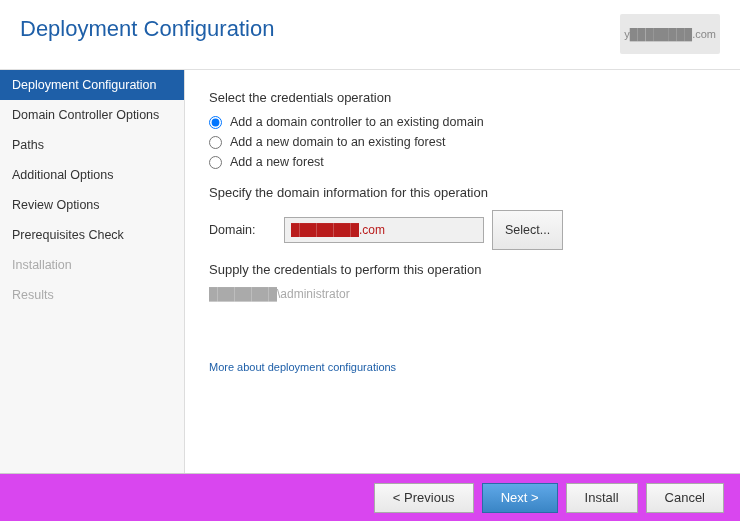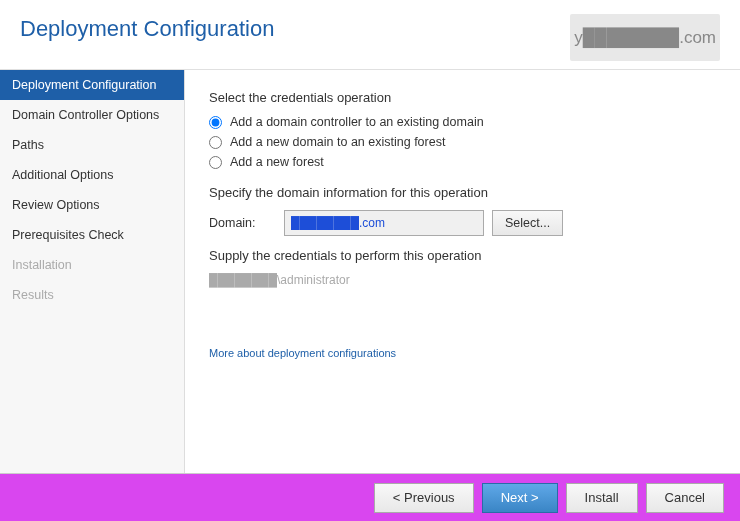--- a/index.html
+++ b/index.html
@@ -37,21 +37,21 @@
       font-size: 11px;
     }
     .header-server-label {
       color: #555;
       font-weight: bold;
       letter-spacing: 0.05em;
       display: block;
     }
     .header-server-name {
       color: #888;
-      font-size: 17px;
+      font-size: 11px;
       background: #e8e8e8;
       padding: 14px 4px;
       border-radius: 2px;
     }
     .body {
       display: flex;
       flex: 1;
       overflow: hidden;
     }
     .sidebar {
@@ -117,25 +117,25 @@
       color: #333;
       flex-shrink: 0;
     }
     .domain-input {
       width: 200px;
       height: 26px;
       border: 1px solid #aaa;
       background: #f0f0f0;
       padding: 2px 6px;
       font-size: 12px;
-      color: #1d4ed8;
+      color: #b91c1c;
       outline: none;
     }
     .btn {
-      height: 26px;
+      height: 40px;
       padding: 0 12px;
       border: 1px solid #aaa;
       background: linear-gradient(to bottom, #f8f8f8, #e8e8e8);
       cursor: pointer;
       font-size: 12.5px;
       color: #333;
       margin-left: 8px;
     }
     .credentials-section {
       margin-top: 12px;

